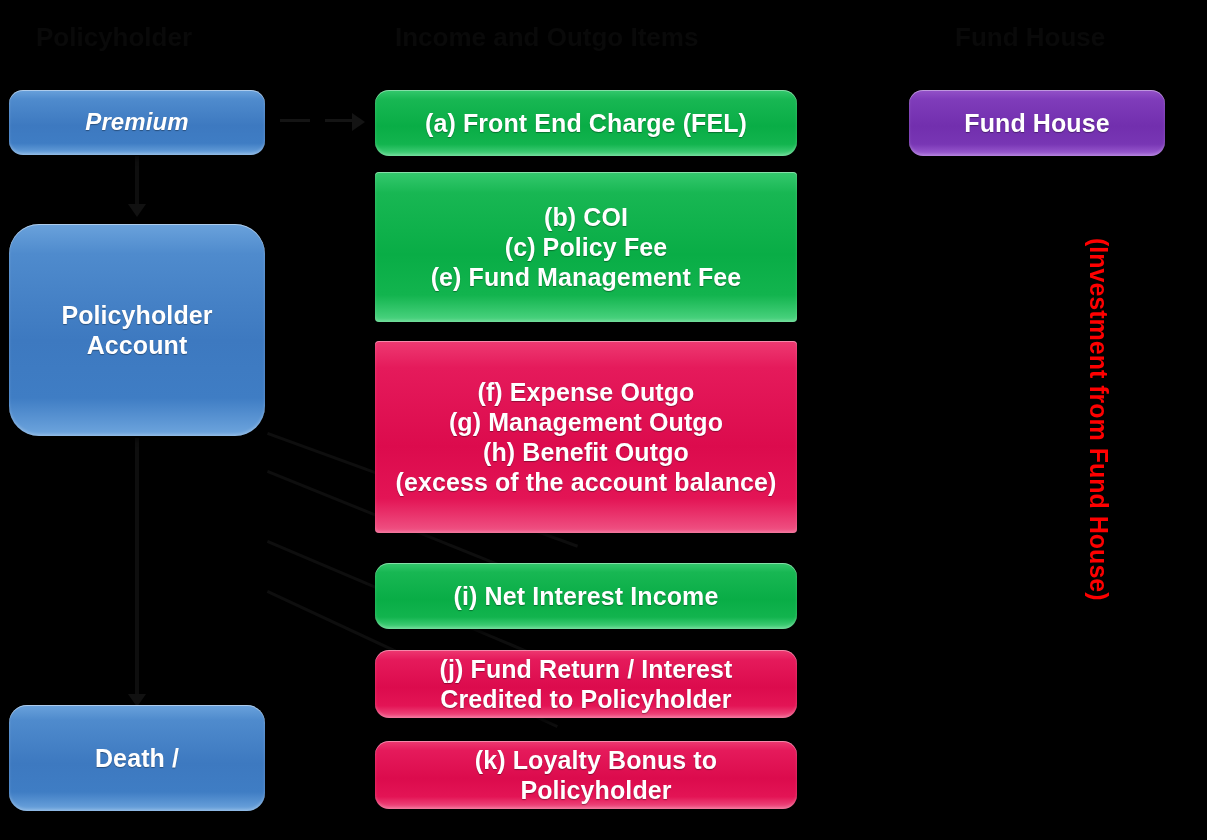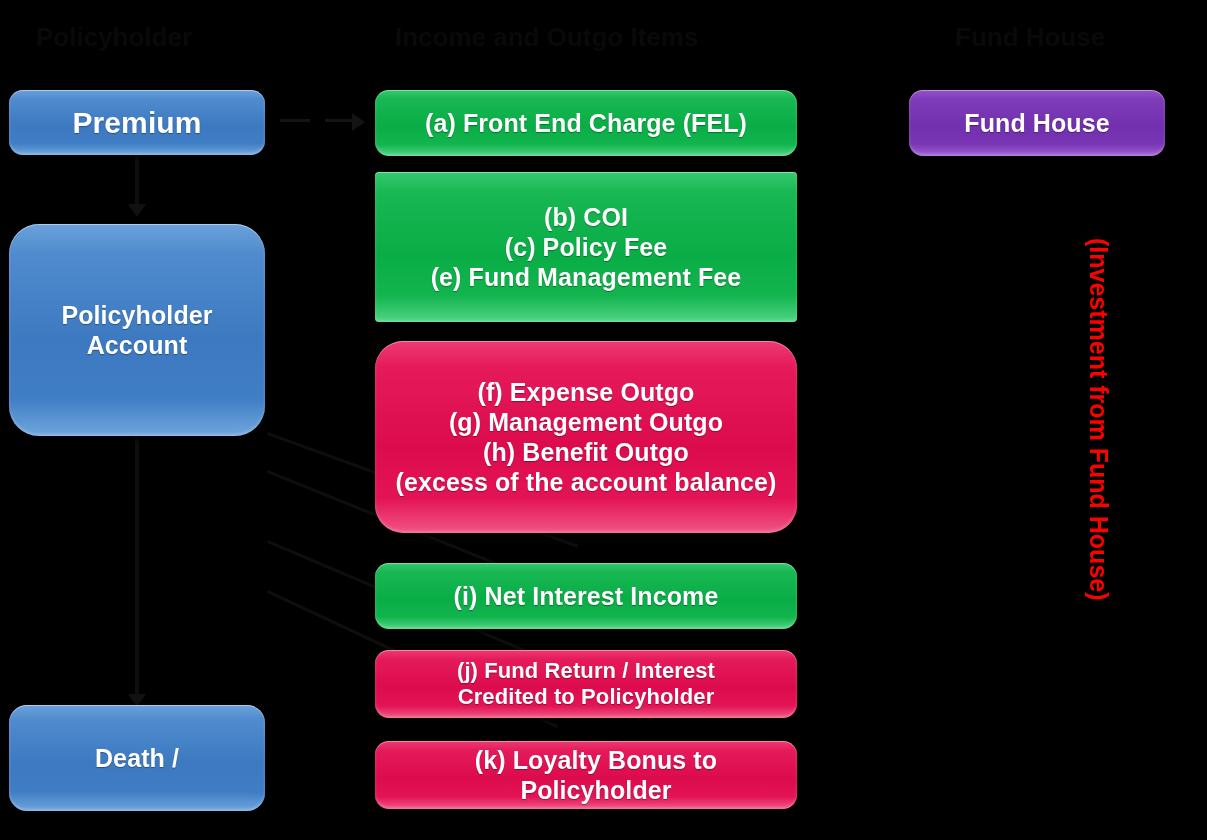--- a/index.html
+++ b/index.html
@@ -124,21 +124,21 @@
 
   <div class="conn diag" style="left:268px; top:432px; width:330px; height:3px; transform: rotate(20deg);"></div>
   <div class="conn diag" style="left:268px; top:470px; width:320px; height:3px; transform: rotate(22deg);"></div>
   <div class="conn diag" style="left:268px; top:540px; width:330px; height:3px; transform: rotate(23deg);"></div>
   <div class="conn diag" style="left:268px; top:590px; width:320px; height:3px; transform: rotate(25deg);"></div>
 
   <div class="conn" style="left:135px; top:438px; width:4px; height:265px;"></div>
   <div class="arrowhead" style="left:128px; top:694px;"></div>
 
   <div id="boxes">
-      <div class="box blue" style="left: 9px; top: 90px; width: 256px; height: 65px; font-size: 30px; border-radius: 14px;">
+      <div class="box blue" style="left: 9px; top: 90px; width: 256px; height: 65px; font-size: 24px; border-radius: 14px; font-style: italic;">
         <span class="lines">
           <span class="line">Premium</span>
         </span>
       </div>
       <div class="box blue" style="left: 9px; top: 224px; width: 256px; height: 212px; font-size: 25px; border-radius: 30px;">
         <span class="lines">
           <span class="line">Policyholder</span>
           <span class="line">Account</span>
         </span>
       </div>
@@ -152,34 +152,34 @@
           <span class="line">(a) Front End Charge (FEL)</span>
         </span>
       </div>
       <div class="box green" style="left: 375px; top: 172px; width: 422px; height: 150px; font-size: 25px; border-radius: 4px;">
         <span class="lines">
           <span class="line">(b) COI</span>
           <span class="line">(c) Policy Fee</span>
           <span class="line">(e) Fund  Management Fee</span>
         </span>
       </div>
-      <div class="box crimson" style="left: 375px; top: 341px; width: 422px; height: 192px; font-size: 25px; border-radius: 28px;">
+      <div class="box crimson" style="left: 375px; top: 341px; width: 422px; height: 192px; font-size: 25px; border-radius: 4px;">
         <span class="lines">
           <span class="line">(f) Expense Outgo</span>
           <span class="line">(g) Management  Outgo</span>
           <span class="line">(h) Benefit Outgo</span>
           <span class="line">(excess of the account  balance)</span>
         </span>
       </div>
       <div class="box green" style="left: 375px; top: 563px; width: 422px; height: 66px; font-size: 25px; border-radius: 14px;">
         <span class="lines">
           <span class="line">(i) Net Interest Income</span>
         </span>
       </div>
-      <div class="box crimson" style="left: 375px; top: 650px; width: 422px; height: 68px; font-size: 22px; border-radius: 14px;">
+      <div class="box crimson" style="left: 375px; top: 650px; width: 422px; height: 68px; font-size: 25px; border-radius: 14px;">
         <span class="lines">
           <span class="line">(j) Fund Return / Interest</span>
           <span class="line">Credited to Policyholder</span>
         </span>
       </div>
       <div class="box crimson" style="left: 375px; top: 741px; width: 422px; height: 68px; font-size: 25px; border-radius: 14px; padding-left: 30px;">
         <span class="lines">
           <span class="line">(k) Loyalty Bonus to</span>
           <span class="line">Policyholder</span>
         </span>

